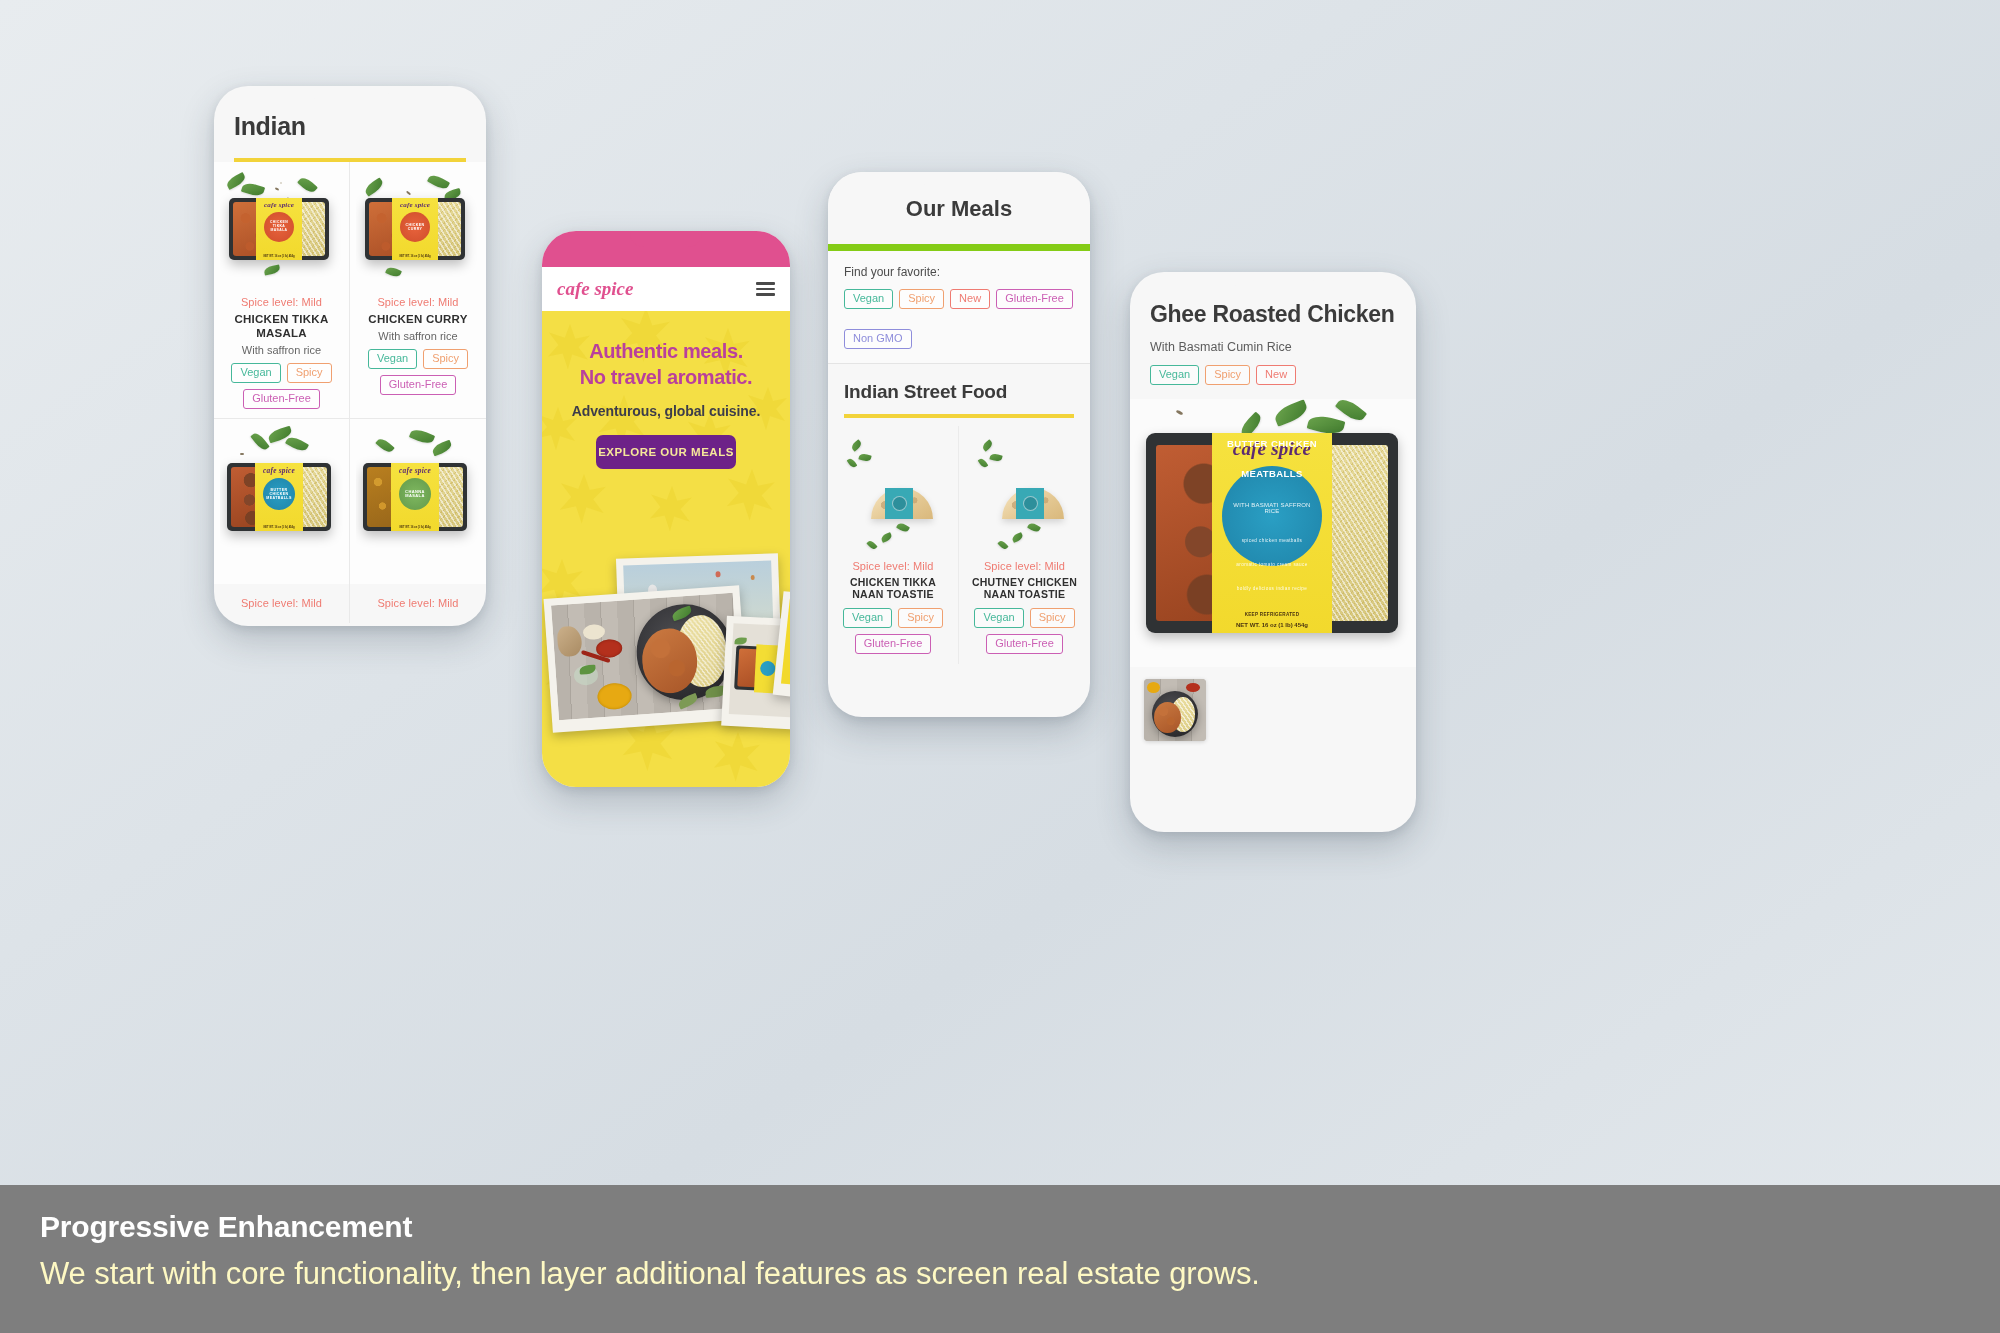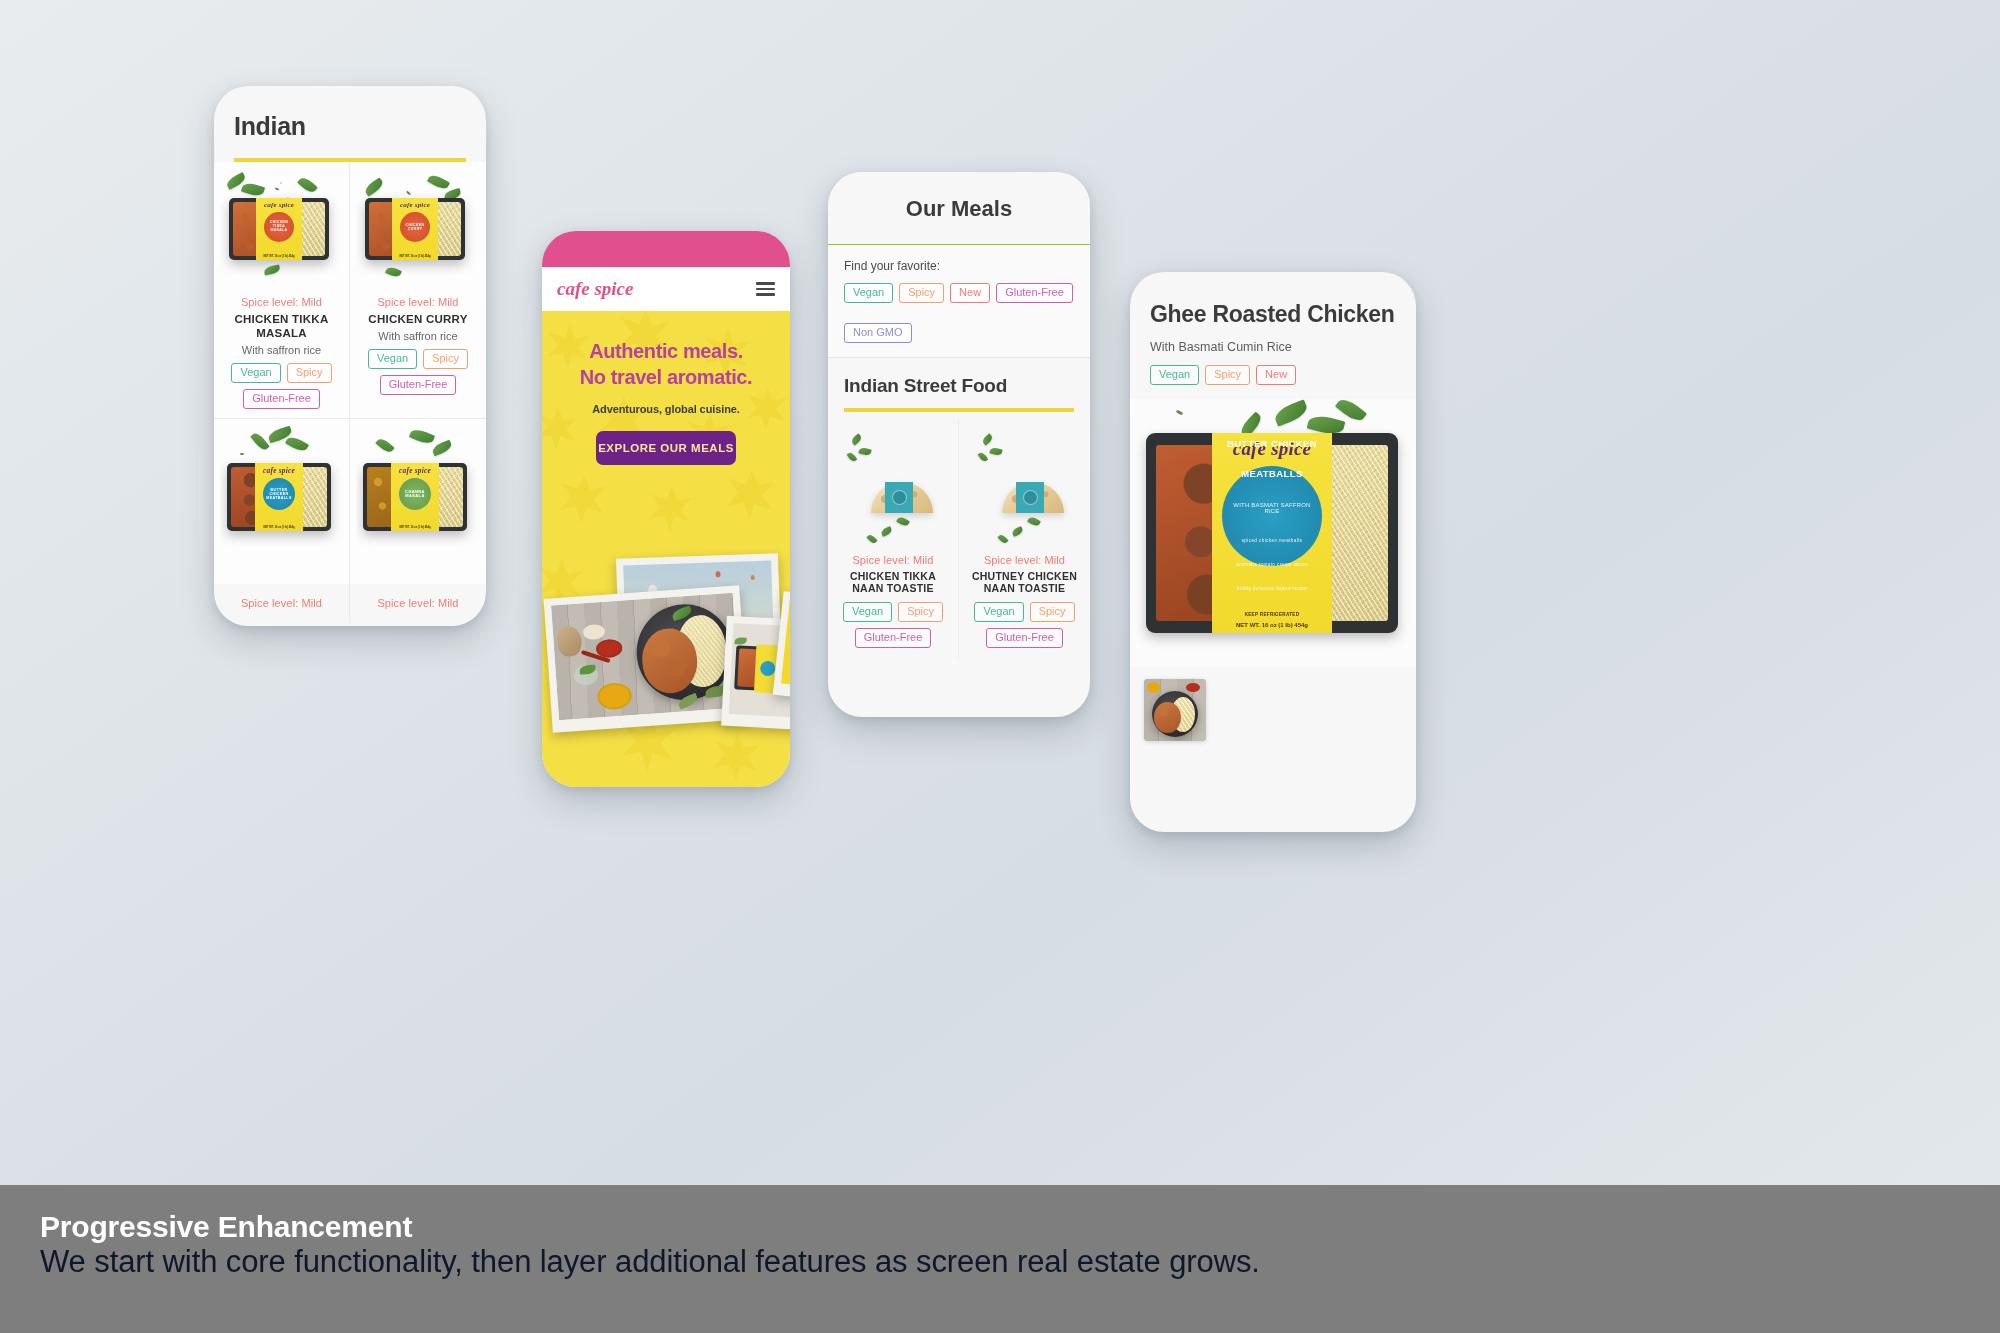--- a/index.html
+++ b/index.html
@@ -182,41 +182,41 @@
   #p2-burger span { display: block; width: 19px; height: 2.4px; background: #4a4a4a; border-radius: 1px; }
   #p2-hero {
     position: relative;
     height: 476px;
     background-color: #f4df45;
     overflow: hidden;
   }
   .star-bg { position: absolute; inset: 0; opacity: .45; }
   #p2-copy { position: relative; z-index: 3; padding: 28px 16px 0; text-align: center; }
   #p2-copy .h1 { color: #b9409c; font-size: 20px; font-weight: 700; line-height: 1.28; letter-spacing: -.4px; }
-  #p2-copy .h2 { color: #3d3d4a; font-size: 11px; font-weight: 700; margin-top: 13px; letter-spacing: -.1px; }
+  #p2-copy .h2 { color: #3d3d4a; font-size: 14px; font-weight: 700; margin-top: 13px; letter-spacing: -.1px; }
   #p2-cta {
     display: inline-block; margin-top: 16px;
     background: #6d2288; color: #f6e79a;
     padding: 11px 2px; border-radius: 7px;
     font-size: 11.5px; font-weight: 700; letter-spacing: .5px;
     border: none; cursor: pointer;
   }
   #p2-collage { position: absolute; left: 0; right: 0; bottom: 16px; height: 215px; z-index: 2; }
   .polaroid {
     position: absolute; background: #f4f2ec; padding: 7px 7px 12px;
     box-shadow: 0 4px 11px rgba(0,0,0,.25);
   }
   .polaroid .ph { width: 100%; height: 100%; }
 
   
   #phone3 { left: 828px; top: 172px; width: 262px; height: 545px; }
   #phone3 .notch { width: 76px; height: 17px; }
   #p3-head { padding: 24px 0 22px; text-align: center; background: #f7f7f7; }
   #p3-head h1 { font-size: 22px; color: #3b3b3b; font-weight: 700; }
-  #p3-filter { padding: 14px 16px 14px; border-top: 1px solid #84cc16; border-bottom: 1px solid #e4e4e4; background:#fafafa; }
+  #p3-filter { padding: 14px 16px 14px; border-top: 7px solid #84cc16; border-bottom: 1px solid #e4e4e4; background:#fafafa; }
   #p3-filter .lbl { font-size: 12px; color: #4c4c4c; margin-bottom: 10px; }
   #p3-filter .tagrow { justify-content: flex-start; }
   #p3-sect { padding: 17px 16px 0; }
   #p3-sect h2 { font-size: 19px; color: #3b3b3b; font-weight: 700; letter-spacing: -.2px; }
   #p3-rule { height: 3.5px; background: #f2d33a; margin: 11px 16px 0; }
   .p3-grid { display: grid; grid-template-columns: 1fr 1fr; margin-top: 8px; }
   .p3-cell { border-right: 1px solid #ebebeb; padding: 6px 5px 10px; text-align: center; }
   .p3-cell:last-child { border-right: none; }
   .p3-photo { position: relative; height: 128px; overflow: hidden; }
   .p3-info .spice { display: block; margin-bottom: 4px; }
@@ -294,21 +294,21 @@
     position: absolute; left: 0; right: 0; bottom: 0;
     height: 148px; background: #7e7e7e;
     padding: 25px 40px 0;
   }
   #caption h2 {
     color: #fff; font-size: 30px; font-weight: 700;
     font-family: "Liberation Sans Narrow", "Liberation Sans", sans-serif;
     letter-spacing: -.2px;
   }
   #caption p {
-    color: #0f172a; font-size: 31px; 
+    color: #fef9c3; font-size: 31px; margin-top: 12px;
     font-family: "Liberation Sans Narrow", "Liberation Sans", sans-serif;
     font-weight: 400; letter-spacing: -.1px;
   }
 </style>
 </head>
 <body>
 
 <div id="stage">
 
   <div class="phone" id="phone1">

